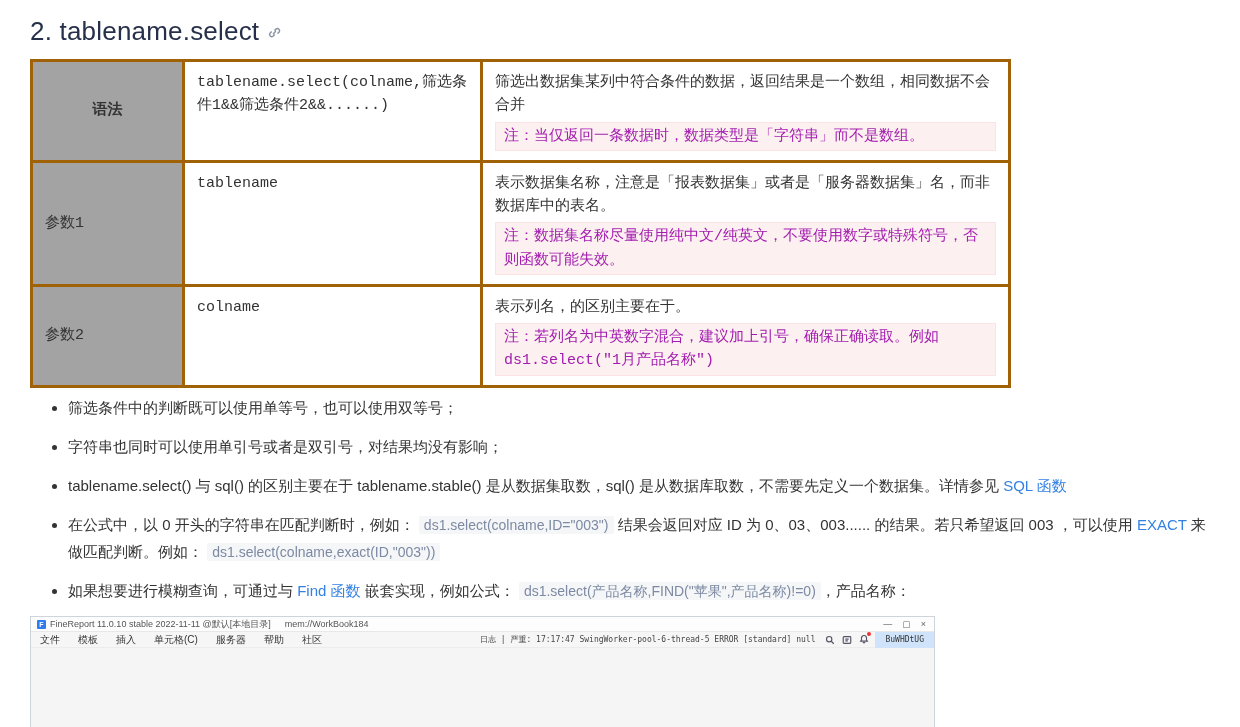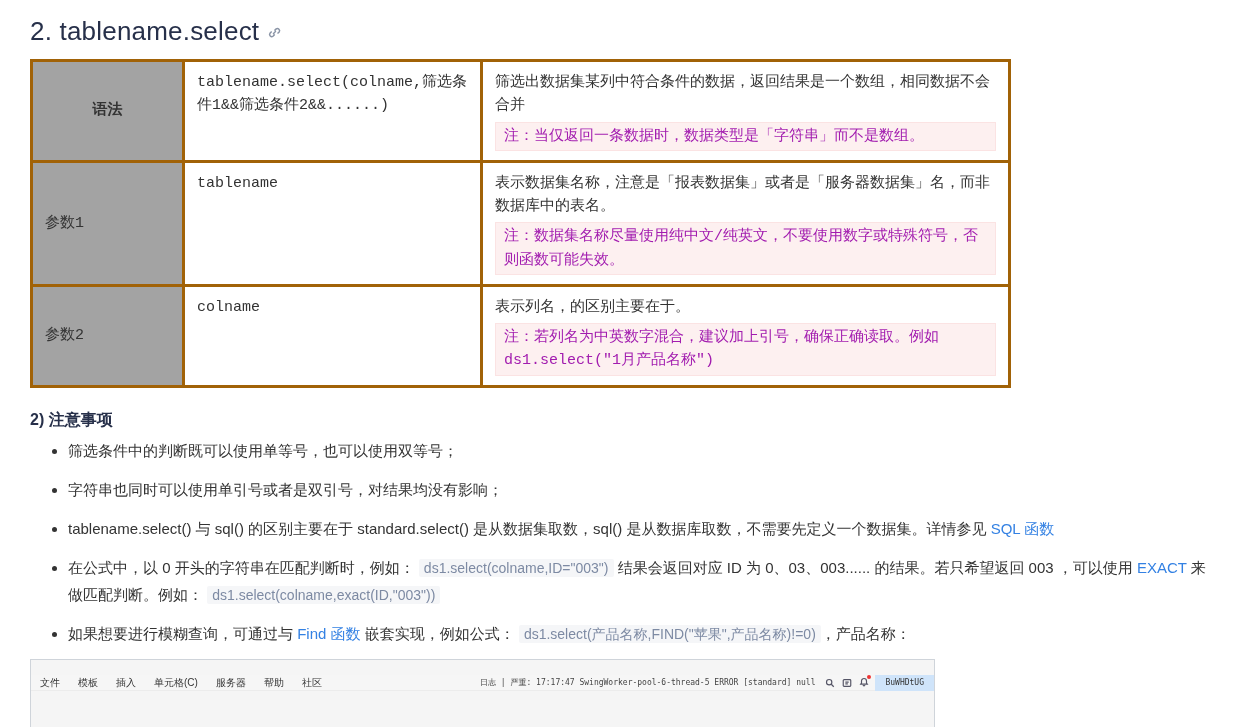--- a/index.html
+++ b/index.html
@@ -86,38 +86,47 @@
       <td class="c1">参数2</td>
       <td class="c2">colname</td>
       <td class="c3">
         <div>表示列名，的区别主要在于。</div>
         <div class="note">注：若列名为中英数字混合，建议加上引号，确保正确读取。例如ds1.select("1月产品名称")</div>
       </td>
     </tr>
   </tbody>
     </table>
 
-  <div class="sec-head">2) 注意事项</div>
 
   <ul class="notes-list">
     <li><span>筛选条件中的判断既可以使用单等号，也可以使用双等号；</span></li>
     <li><span>字符串也同时可以使用单引号或者是双引号，对结果均没有影响；</span></li>
     <li>
-      <span>tablename.select() 与 sql() 的区别主要在于 standard.select() 是从数据集取数，sql() 是从数据库取数，不需要先定义一个数据集。详情参见 </span><a class="doc-link">SQL 函数</a>
+      <span>tablename.select() 与 sql() 的区别主要在于 tablename.stable() 是从数据集取数，sql() 是从数据库取数，不需要先定义一个数据集。详情参见 </span><a class="doc-link">SQL 函数</a>
     </li>
     <li>
       <span>在公式中，以 0 开头的字符串在匹配判断时，例如： </span><code class="inline-code">ds1.select(colname,ID="003")</code><span> 结果会返回对应 ID 为 0、03、003...... 的结果。若只希望返回 003 ，可以使用 </span><a class="doc-link">EXACT</a><span> 来做匹配判断。例如： </span><code class="inline-code">ds1.select(colname,exact(ID,"003"))</code>
     </li>
     <li>
       <span>如果想要进行模糊查询，可通过与 </span><a class="doc-link">Find 函数</a><span> 嵌套实现，例如公式： </span><code class="inline-code">ds1.select(产品名称,FIND("苹果",产品名称)!=0)</code><span>，产品名称：</span>
     </li>
   </ul>
 
   <div class="fr-window">
 
+    <div class="fr-titlebar">
+      <span class="fr-logo">F</span>
+      <span class="fr-title-text">FineReport 11.0.10 stable 2022-11-11 @默认[本地目录]</span>
+      <span class="fr-title-mem">mem://WorkBook184</span>
+      <span class="fr-win-controls">
+        <span>—</span>
+        <span>▢</span>
+        <span>×</span>
+      </span>
+    </div>
 
     <div class="fr-menubar">
       <span class="fr-menu-item">文件</span>
       <span class="fr-menu-item">模板</span>
       <span class="fr-menu-item">插入</span>
       <span class="fr-menu-item">单元格(C)</span>
       <span class="fr-menu-item">服务器</span>
       <span class="fr-menu-item">帮助</span>
       <span class="fr-menu-item">社区</span>
       <span class="fr-log">日志 | 严重: 17:17:47 SwingWorker-pool-6-thread-5 ERROR [standard] null</span>

